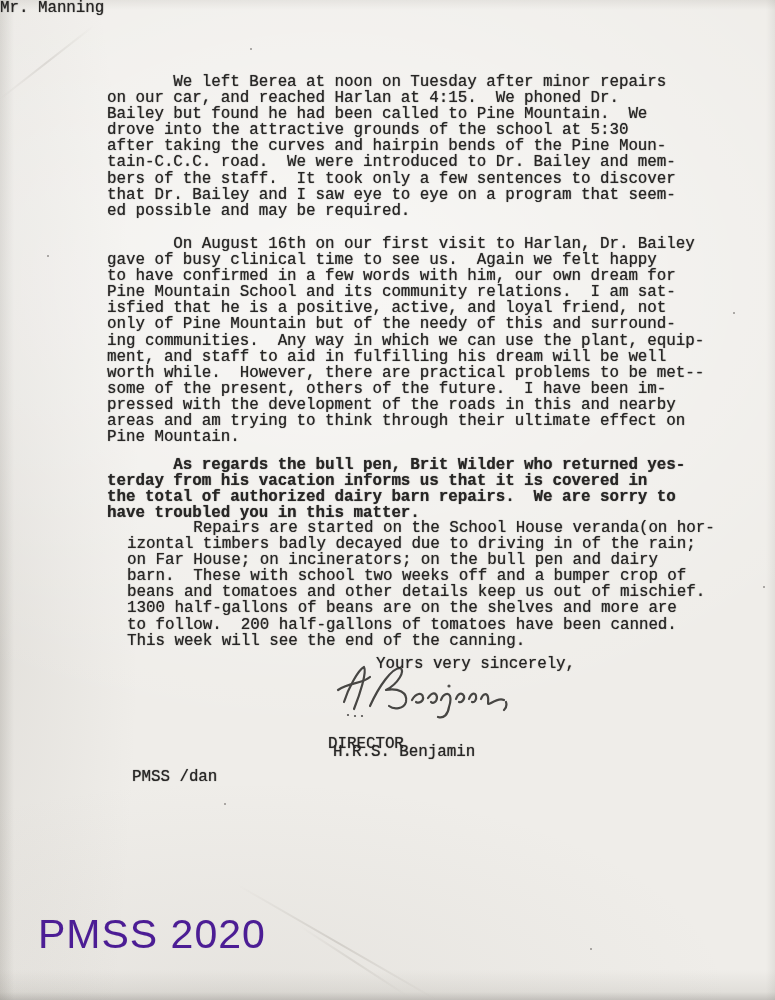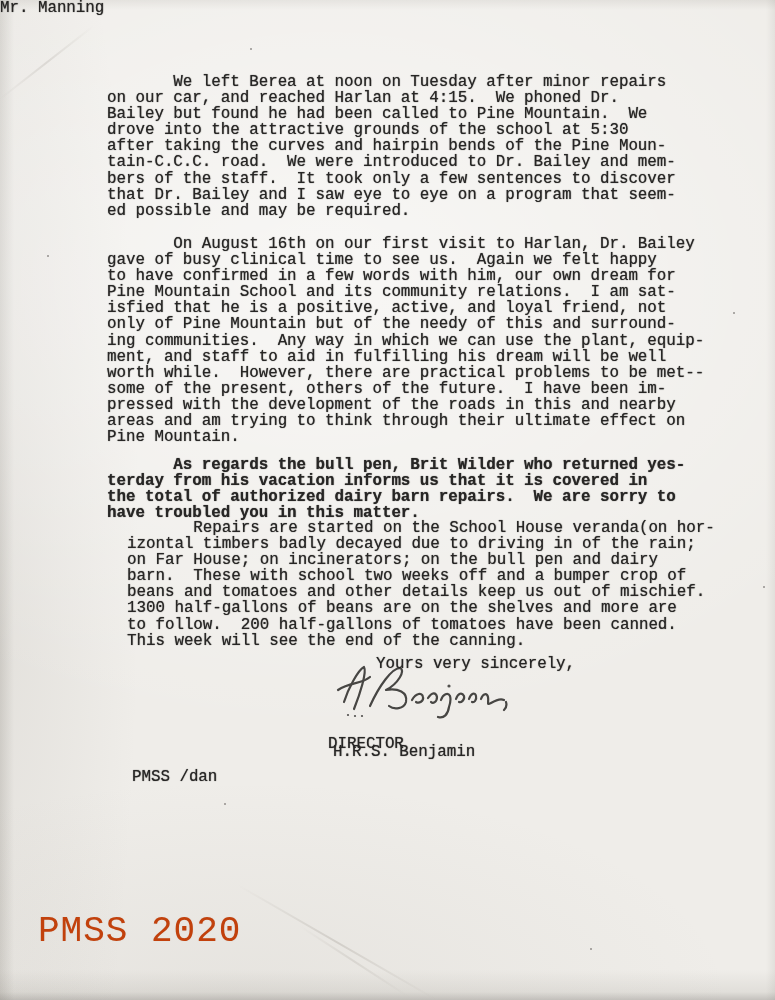--- a/index.html
+++ b/index.html
@@ -35,24 +35,24 @@
   #closing { left: 335px; top: 656px; margin-left: 41px; }
   #sig { position: absolute; left: 334px; top: 662px; }
   #signer-name { left: 333px; top: 710px; margin-top: 34px; }
   #signer-title { left: 328px; top: 736px; }
   #initials { left: 132px; top: 769px; }
   #copies { left: 132px; top: 815px; }
   #watermark {
     position: absolute;
     left: 38px;
     top: 911px;
-    font-family: Liberation Mono, monospace;
-    font-size: 36px;
+    font-family: Liberation Sans, sans-serif;
+    font-size: 41px;
     letter-spacing: 1px;
-    color: #c2410c;
+    color: #4c1d95;
     text-shadow: 0 0 1px rgba(202,200,196,0.6);
   }
   .crease {
     position: absolute;
     background: linear-gradient(90deg, rgba(160,154,146,0), rgba(160,154,146,0.45), rgba(160,154,146,0));
     height: 1.5px;
     border-radius: 2px;
   }
   #crease-topleft { left: -14px; top: 62px; width: 120px; transform: rotate(-38deg); opacity: 0.55; }
   #scratch-1 { left: 238px; top: 884px; width: 230px; transform: rotate(30deg); transform-origin: left top; opacity: 0.7; }

